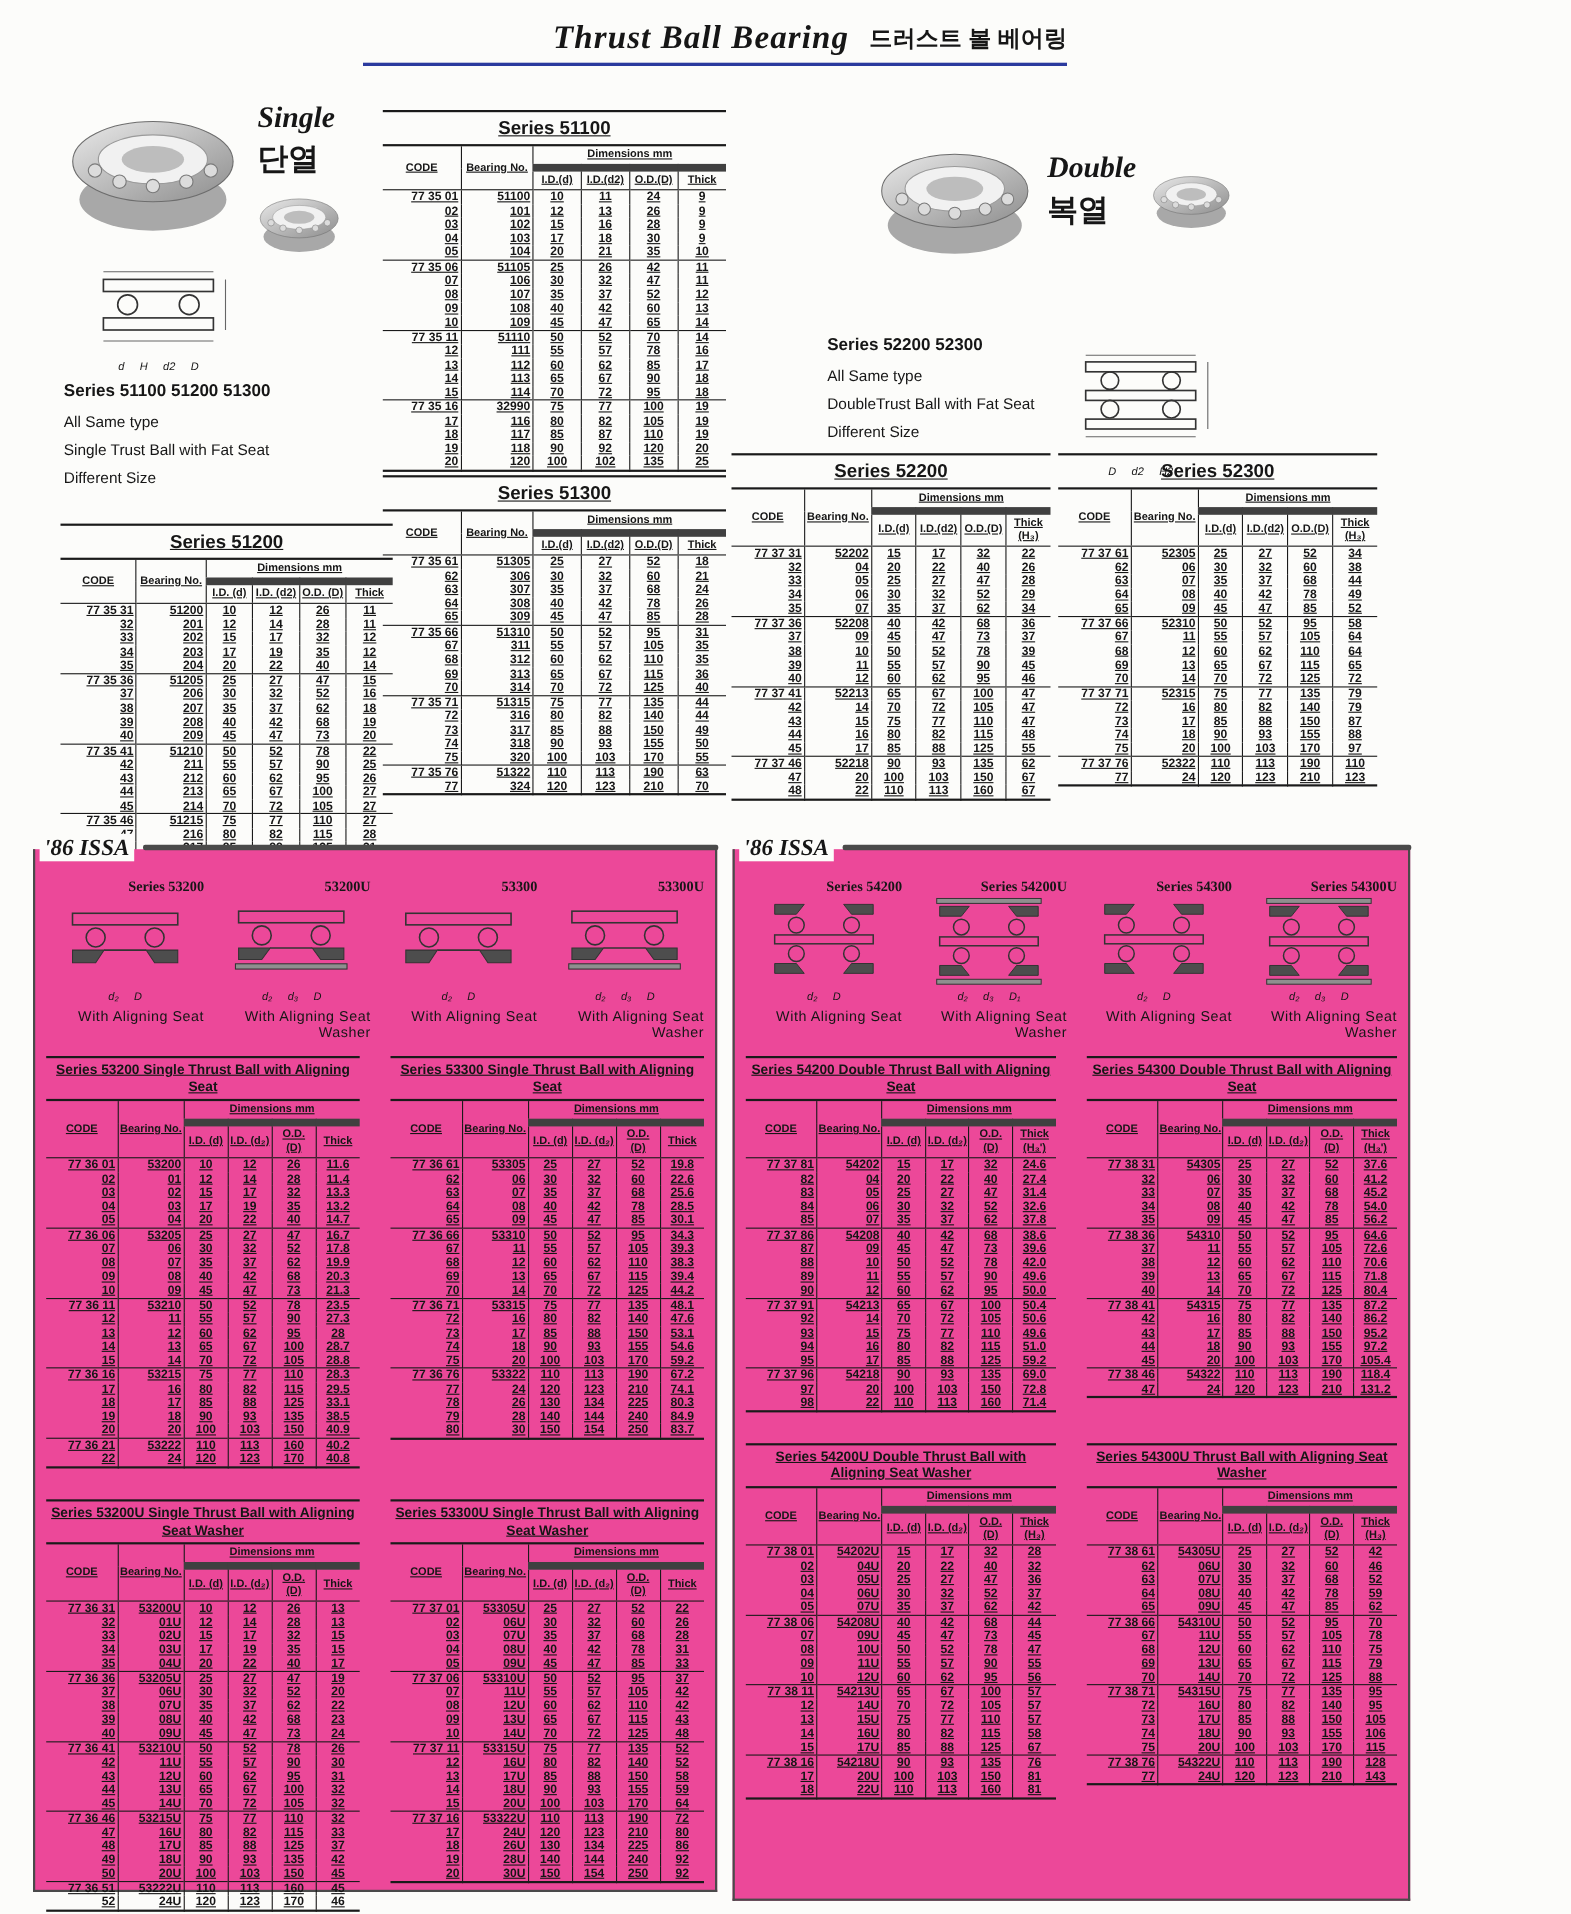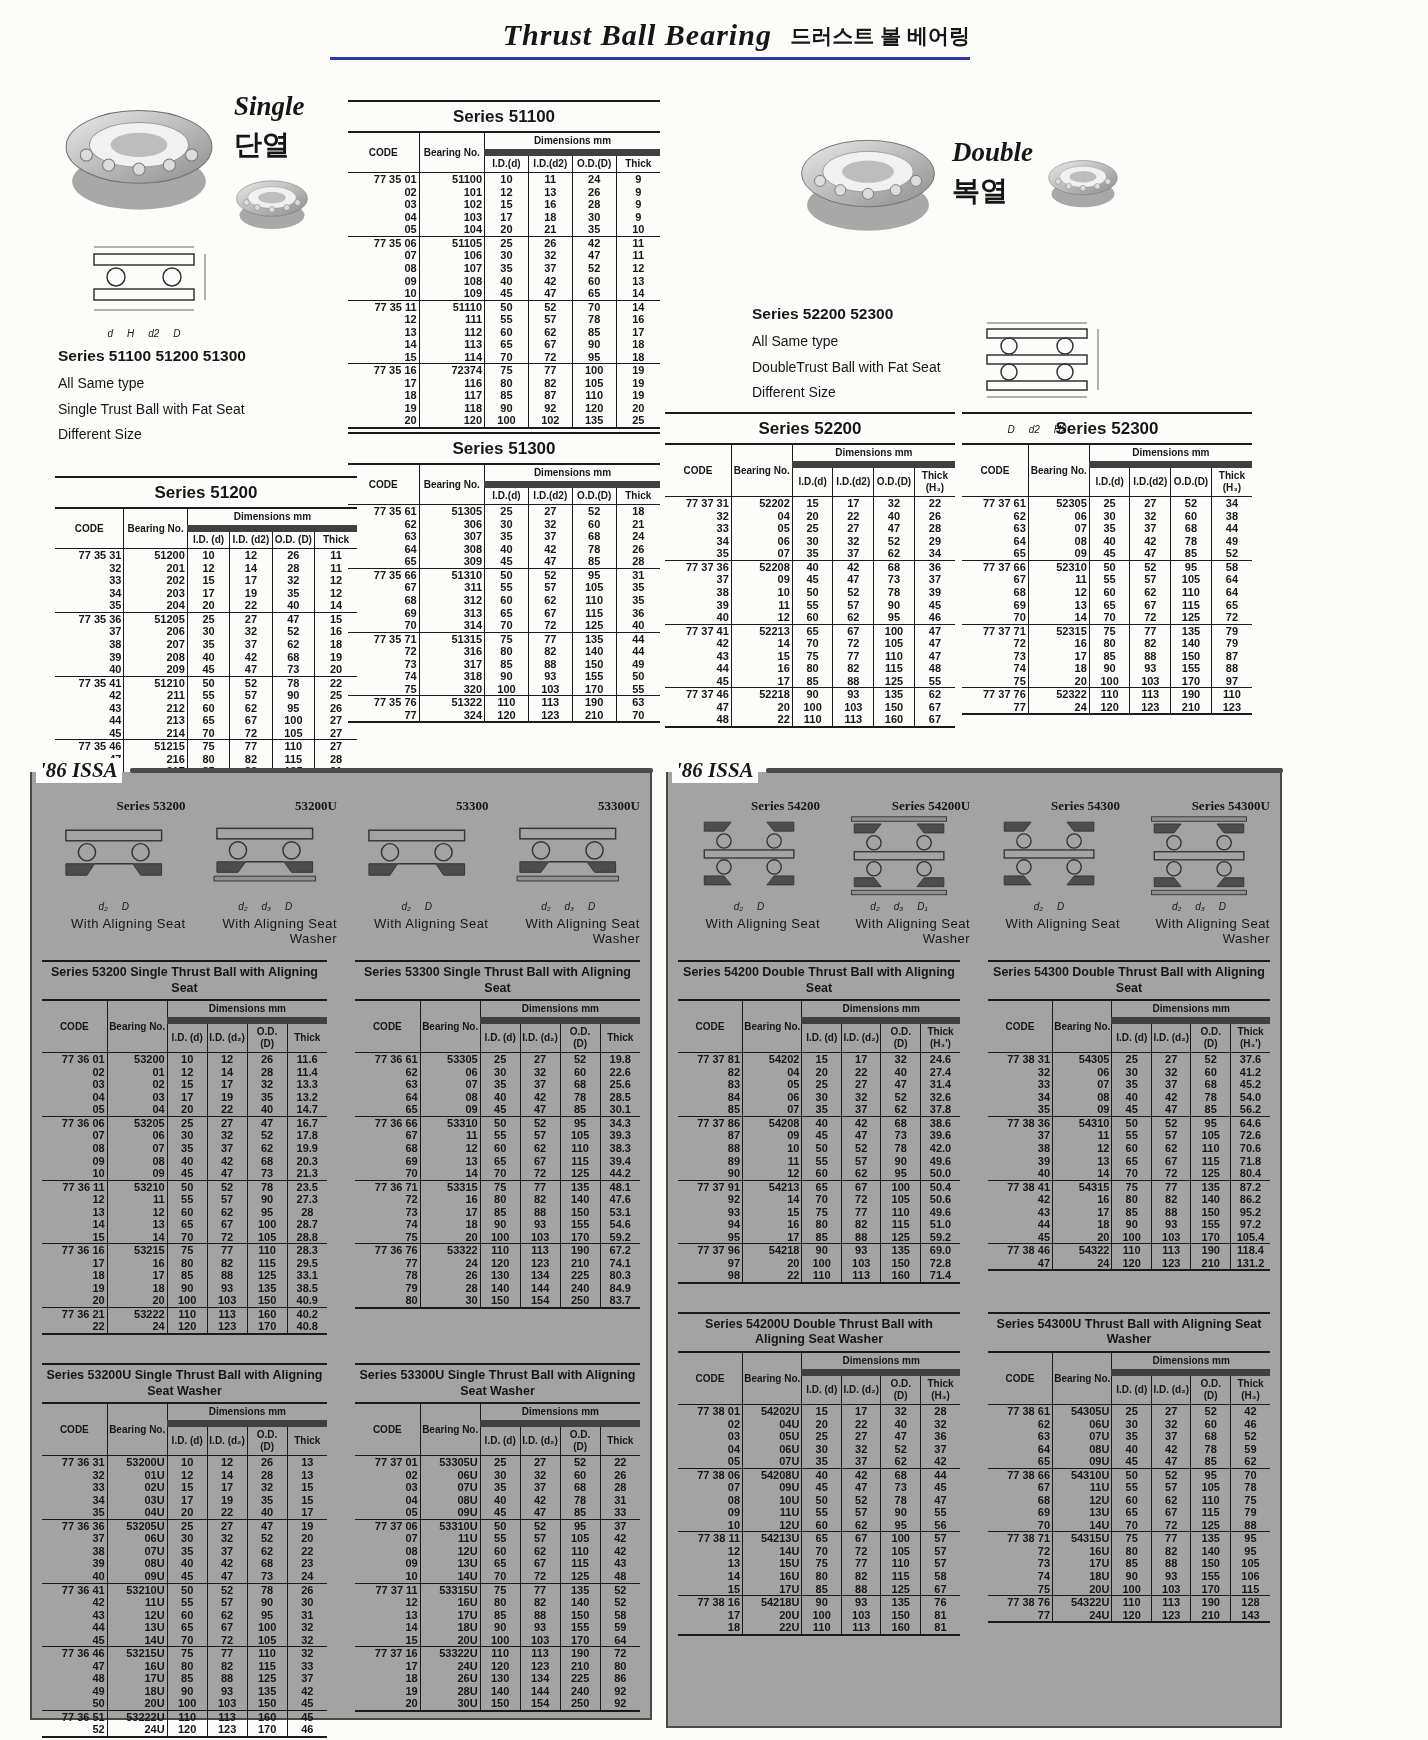--- a/index.html
+++ b/index.html
@@ -12,41 +12,41 @@
   .page-title{font-family:"Liberation Serif",serif;font-style:italic;font-weight:bold;font-size:30px;letter-spacing:1px;}
   .page-title-kr{font-size:21px;font-weight:bold;margin-left:14px;vertical-align:2px;}
 
   
   .sec-label-en{font-family:"Liberation Serif",serif;font-style:italic;font-weight:bold;font-size:27px;line-height:1.1;}
   .sec-label-kr{font-size:28px;font-weight:bold;margin-top:4px;}
   .notes div{font-size:14px;line-height:1.85;}
   .notes .n0{font-weight:bold;font-size:15.5px;}
 
   
-  .tbl{background:transparent;}
+  .tbl{background:transparent;text-decoration:underline;}
   .tbl-title{text-align:center;font-weight:bold;border-top:2px solid #1a1a1a;border-bottom:2px solid #1a1a1a;
              padding:3px 2px;font-size:12.5px;line-height:1.25;}
   .tbl.big .tbl-title{font-size:17px;padding:4px 2px;}
   .tbl table{width:100%;border-collapse:collapse;table-layout:fixed;border-bottom:2px solid #1a1a1a;}
   .tbl th{font-weight:bold;font-size:10px;padding:2px 1px;line-height:1.2;}
   .tbl td{font-size:11px;font-weight:bold;padding:0 2px;line-height:1.14;white-space:nowrap;}
   .tbl th,.tbl td{border-left:1px solid #1a1a1a;}
   .tbl tr > *:first-child{border-left:none;}
   .tbl thead tr.r2 th:first-child{border-left:1px solid #1a1a1a;}
   .tbl thead th{border-bottom:1.5px solid #1a1a1a;}
   .tbl thead .dims-h{border-bottom:7px solid #404040;}
   .tbl tbody tr.grp td{border-top:1.6px solid #1a1a1a;}
   .tbl tbody tr:first-child td{border-top:none;}
   .code-h{width:22%;} .no-h{width:20%;}
   .c-code{text-align:right;padding-right:5px;}
   .c-no{text-align:right;padding-right:9px;}
   .c-d,.c-d2,.c-od,.c-th{text-align:center;}
 
   
-  .issa-box{border:2.5px solid #4a4a4a;border-top:none;background:#a3a3a3;padding:10px 10px 8px 10px;box-sizing:border-box;}
+  .issa-box{border:2.5px solid #4a4a4a;border-top:none;background:#ec4899;padding:10px 10px 8px 10px;box-sizing:border-box;}
   .issa-head{position:absolute;top:-14px;left:4px;right:-3px;display:flex;align-items:center;gap:8px;}
   .issa-label{font-family:"Liberation Serif",serif;font-style:italic;font-weight:bold;font-size:21px;background:#fcfcfa;padding:0 4px;}
   .issa-line{flex:1;height:5px;background:#4a4a4a;border-radius:2px;}
   .diagrams{display:flex;justify-content:space-between;margin-top:16px;}
   .diag{width:24%;text-align:right;position:relative;}
   .diag-label{font-family:"Liberation Serif",serif;font-weight:bold;font-size:13px;min-height:17px;}
   .diag svg{width:100%;height:86px;display:block;}
   .dim-row{display:flex;justify-content:center;gap:14px;font-size:10px;font-style:italic;min-height:12px;}
   .diag-caption{font-size:13px;margin-top:3px;letter-spacing:0.5px;}
   .tables-grid{display:grid;grid-template-columns:1fr 1fr;column-gap:12px;row-gap:18px;margin-top:14px;align-items:start;gap:28px;}
@@ -337,21 +337,21 @@
         <tr>
           <td class="c-code">15</td>
           <td class="c-no">114</td>
           <td class="c-d">70</td>
           <td class="c-d2">72</td>
           <td class="c-od">95</td>
           <td class="c-th">18</td>
         </tr>
         <tr class="grp">
           <td class="c-code">77 35 16</td>
-          <td class="c-no">72374</td>
+          <td class="c-no">32990</td>
           <td class="c-d">75</td>
           <td class="c-d2">77</td>
           <td class="c-od">100</td>
           <td class="c-th">19</td>
         </tr>
         <tr>
           <td class="c-code">17</td>
           <td class="c-no">116</td>
           <td class="c-d">80</td>
           <td class="c-d2">82</td>

